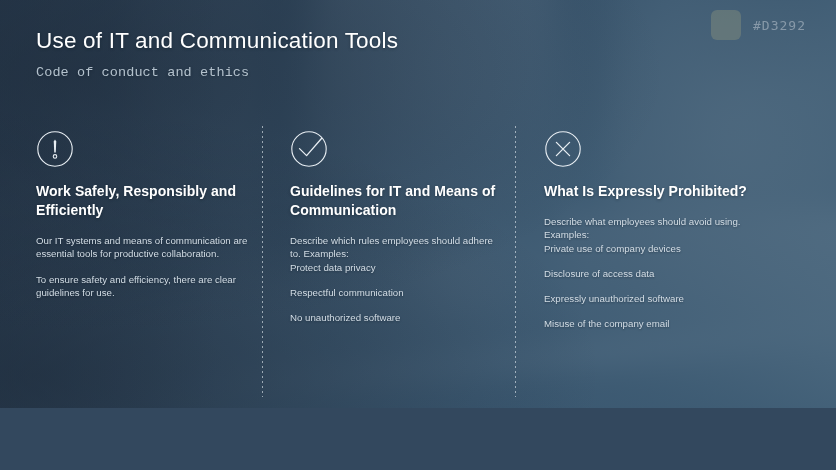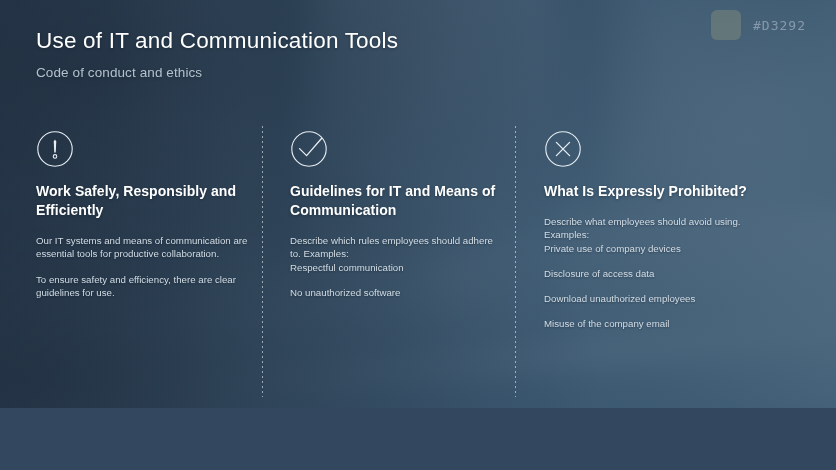--- a/index.html
+++ b/index.html
@@ -100,20 +100,21 @@
 
   .title{
     position:absolute;left:36px;top:28px;
     font-size:22.5px;font-weight:400;color:#ffffff;letter-spacing:.2px;
     text-shadow:0 1px 3px rgba(16,28,40,.45);
   }
   .subtitle{
     position:absolute;left:36px;top:65px;
     font-size:13.5px;font-weight:400;color:#b4c2cd;letter-spacing:.1px;
     text-shadow:0 1px 3px rgba(16,28,40,.4);
+    font-family:Liberation Mono, monospace;
   }
 
   .watermark{
     position:absolute;right:30px;top:10px;
     display:flex;align-items:center;gap:12px;
   }
   .wm-logo{
     width:30px;height:30px;border-radius:6px;
     background:rgba(168,170,128,.30);
   }
@@ -213,38 +214,39 @@
       <div class="col col-2">
         <div class="icon-wrap">
           <svg width="38" height="38" viewBox="0 0 38 38">
             <circle cx="19" cy="19" r="17.2" fill="none" stroke="#e8eef3" stroke-width="1.1"></circle>
             <path d="M9.5 18.6 L16.6 25.6 L31.5 8.5" fill="none" stroke="#e8eef3" stroke-width="1.3" stroke-linecap="round" stroke-linejoin="round"></path>
           </svg>
         </div>
         <div class="col-head">Guidelines for IT and Means of Communication</div>
         <p class="col-intro">Describe which rules employees should adhere to. Examples:</p>
         <ul class="col-list">
+          <li>Protect data privacy</li>
           <li>Respectful communication</li>
           <li>No unauthorized software</li>
         </ul>
       </div>
 
       <div class="col col-3">
         <div class="icon-wrap">
           <svg width="38" height="38" viewBox="0 0 38 38">
             <circle cx="19" cy="19" r="17.2" fill="none" stroke="#e8eef3" stroke-width="1.1"></circle>
             <path d="M12.4 12.4 L25.6 25.6 M25.6 12.4 L12.4 25.6" fill="none" stroke="#e8eef3" stroke-width="1.3" stroke-linecap="round"></path>
           </svg>
         </div>
         <div class="col-head">What Is Expressly Prohibited?</div>
         <p class="col-intro">Describe what employees should avoid using. Examples:</p>
         <ul class="col-list">
           <li>Private use of company devices</li>
           <li>Disclosure of access data</li>
-          <li>Download unauthorized employees</li>
+          <li>Expressly unauthorized software</li>
           <li>Misuse of the company email</li>
         </ul>
       </div>
 
       <div class="divider divider-1"></div>
       <div class="divider divider-2"></div>
 
     </div>
   </div>
 </div>

